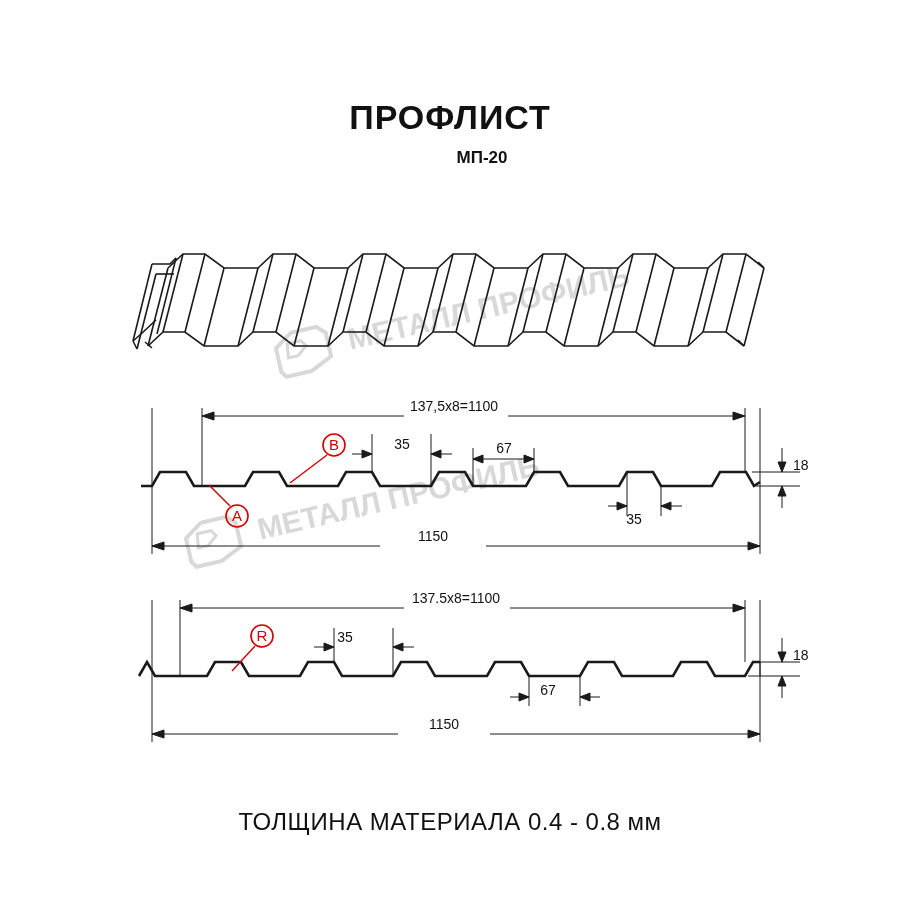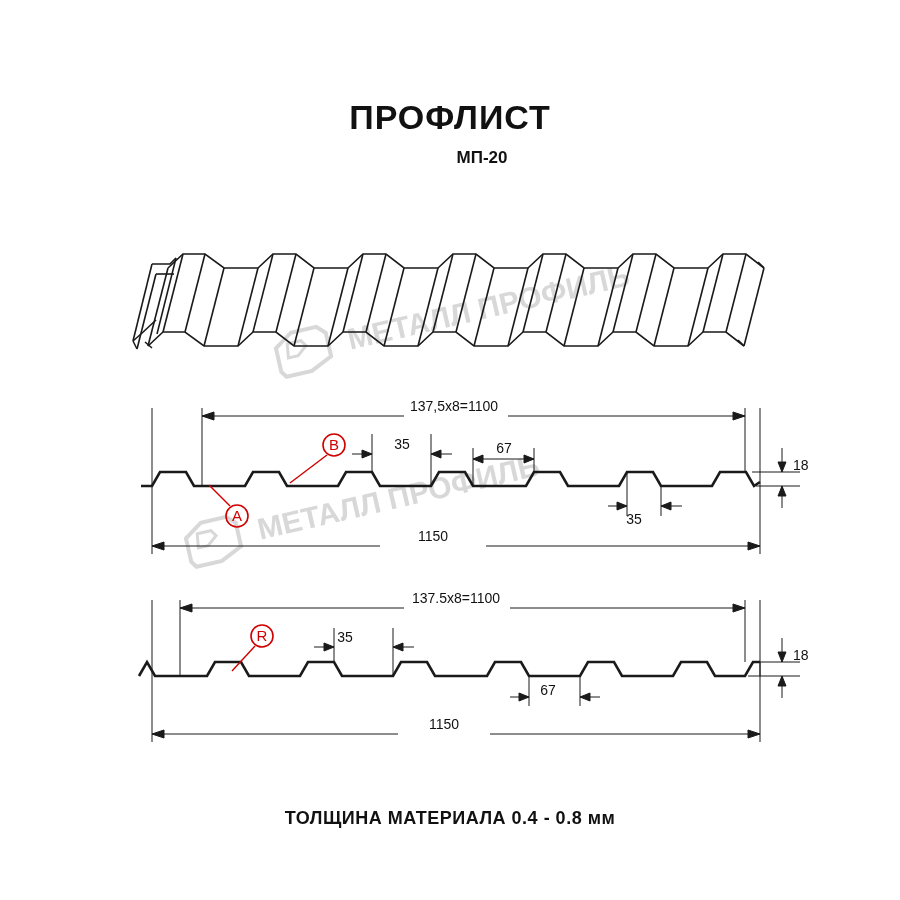--- a/index.html
+++ b/index.html
@@ -43,22 +43,22 @@
     font-weight: bold;
     color: #111;
     padding-left: 32px;
   }
   .footer {
     position: absolute;
     left: 0;
     top: 792px;
     width: 900px;
     text-align: center;
-    font-size: 18px;
-    font-weight: bold;
+    font-size: 24px;
+    font-weight: normal;
     color: #111;
     letter-spacing: 0.5px;
   }
   svg.drawing {
     position: absolute;
     left: 0;
     top: 0;
     width: 900px;
     height: 900px;
   }

